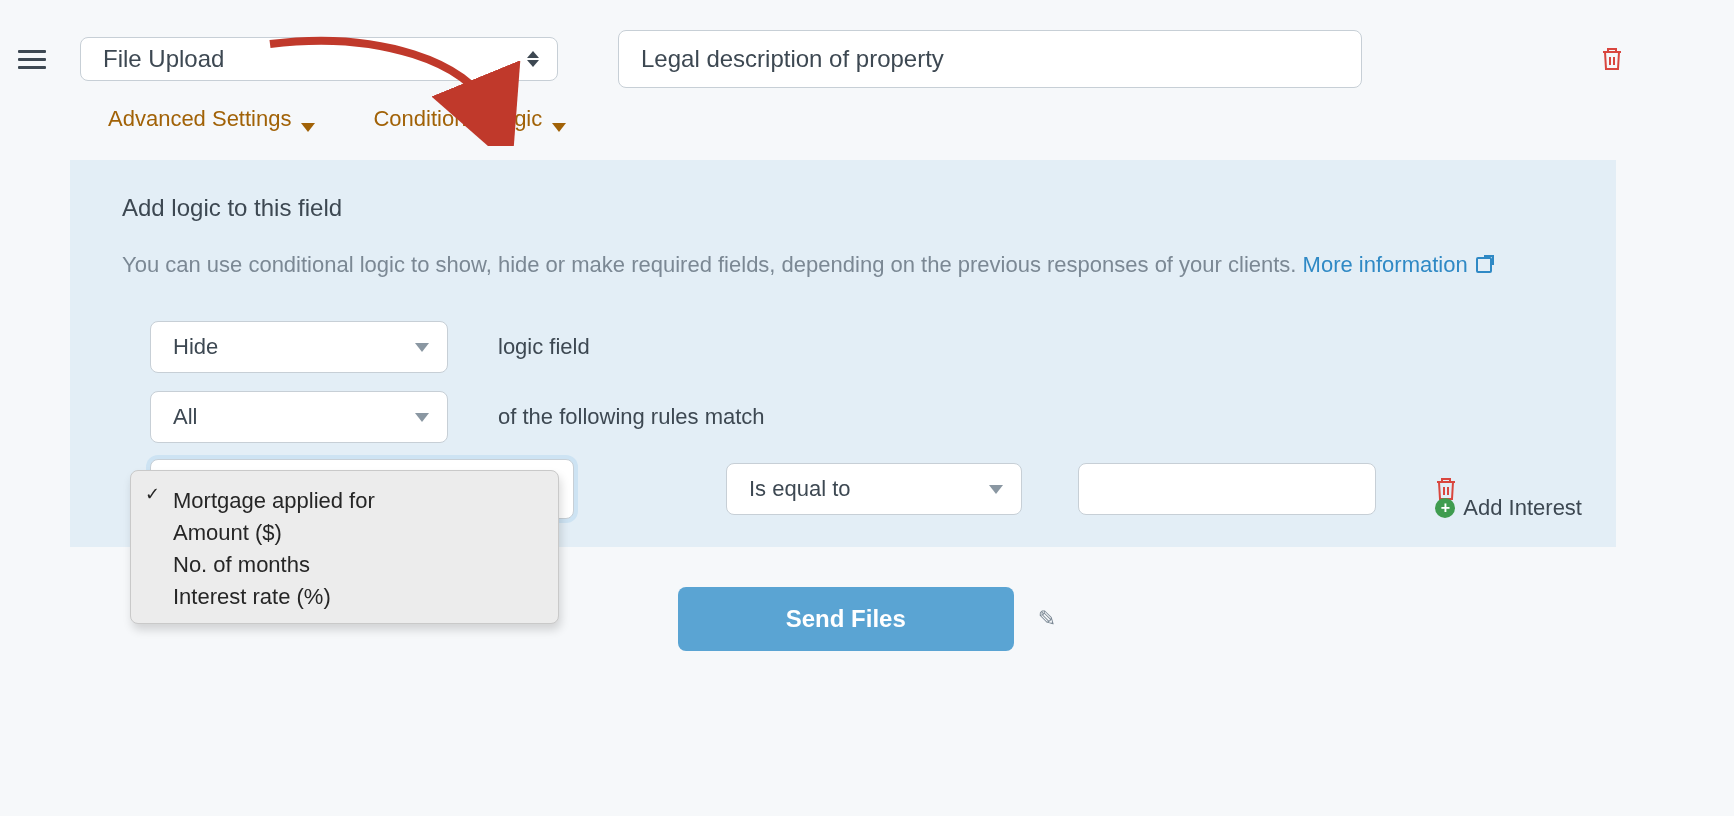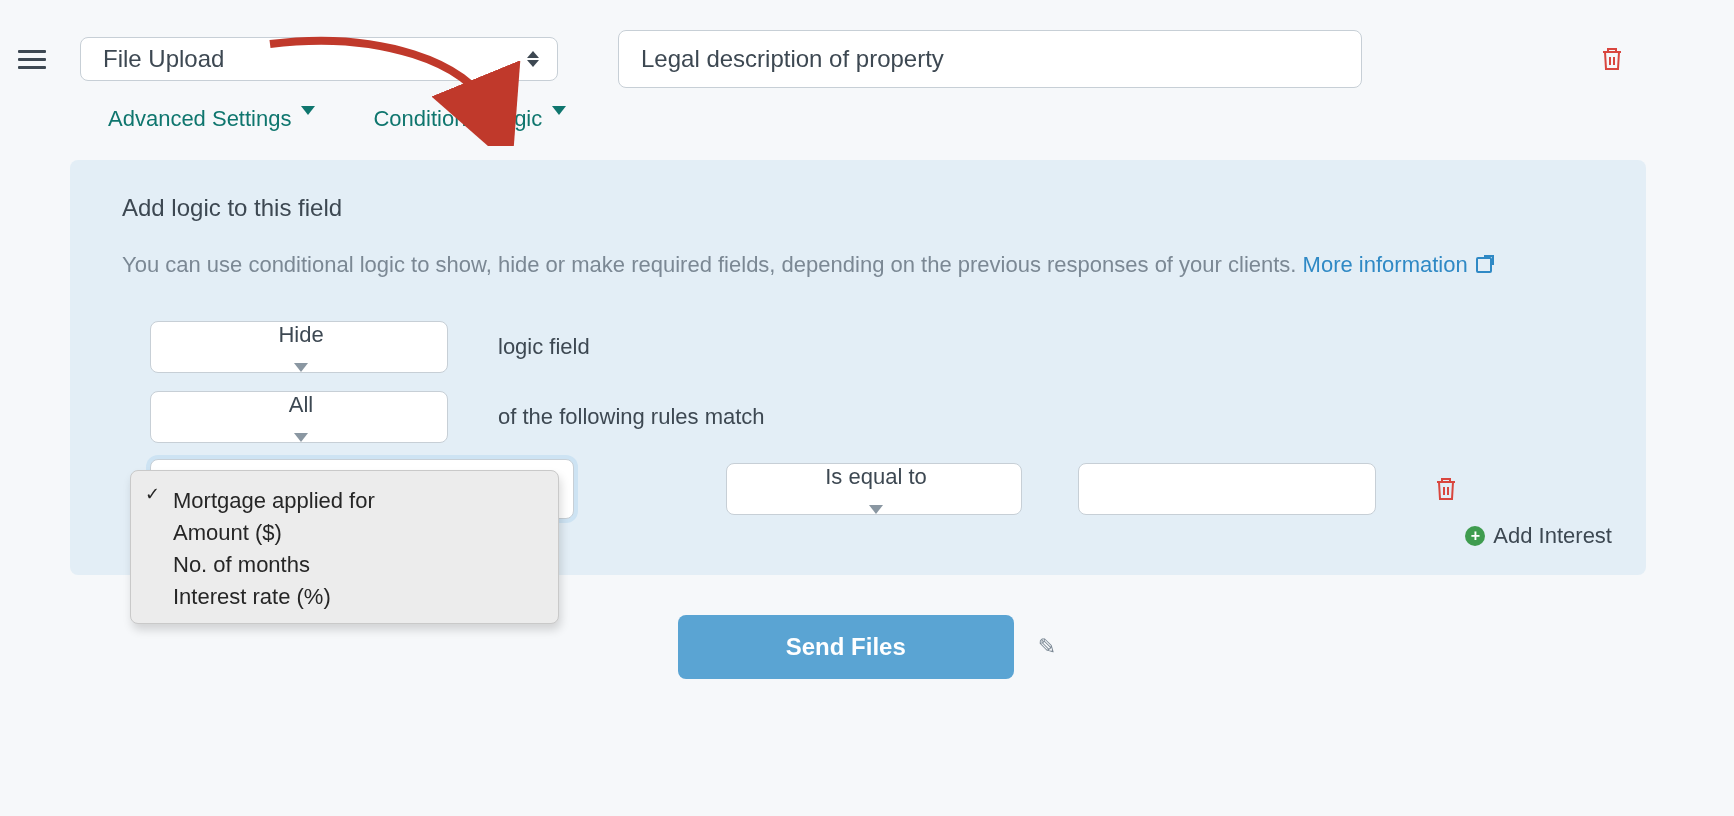--- a/index.html
+++ b/index.html
@@ -86,40 +86,40 @@
   }
 
   
   .tabs {
     padding: 18px 0 0 108px;
     display: flex;
     gap: 58px;
     font-size: 22px;
   }
   .tab {
-    color: #0f766e;
-    display: flex;
-    align-items: flex-start;
+    color: #a16207;
+    display: flex;
+    align-items: flex-end;
     gap: 10px;
     cursor: pointer;
   }
   .chev-down {
     width: 0; height: 0;
     border-left: 7px solid transparent;
     border-right: 7px solid transparent;
     border-top: 9px solid currentColor;
     display: inline-block;
   }
 
   
   .panel {
-    margin: 28px 88px 0 70px;
+    margin: 28px 118px 0 70px;
     background: #e3eef6;
-    border-radius: 8px;
-    padding: 34px 36px 56px 52px;
+    border-radius: 0;
+    padding: 34px 36px 28px 52px;
     position: relative;
   }
   .panel h3 {
     font-weight: 400;
     font-size: 24px;
     color: #3d4852;
   }
   .panel p {
     margin-top: 26px;
     font-size: 22px;
@@ -163,21 +163,20 @@
     border: 1px solid #c7cfd6;
     border-radius: 8px;
     background: #fff;
     display: flex;
     align-items: center;
     justify-content: space-between;
     padding: 0 18px 0 22px;
     font-size: 22px;
     color: #3d4852;
     cursor: pointer;
-    flex-direction: column;
   }
   .select .chev-down { border-top-color:#8a97a2; }
   .row.first { margin-top: 40px; margin-left: 28px; }
   .row.second { margin-top: 18px; margin-left: 28px; }
 
   .rule-row {
     display: flex;
     align-items: center;
     gap: 48px;
     margin-top: 16px;

